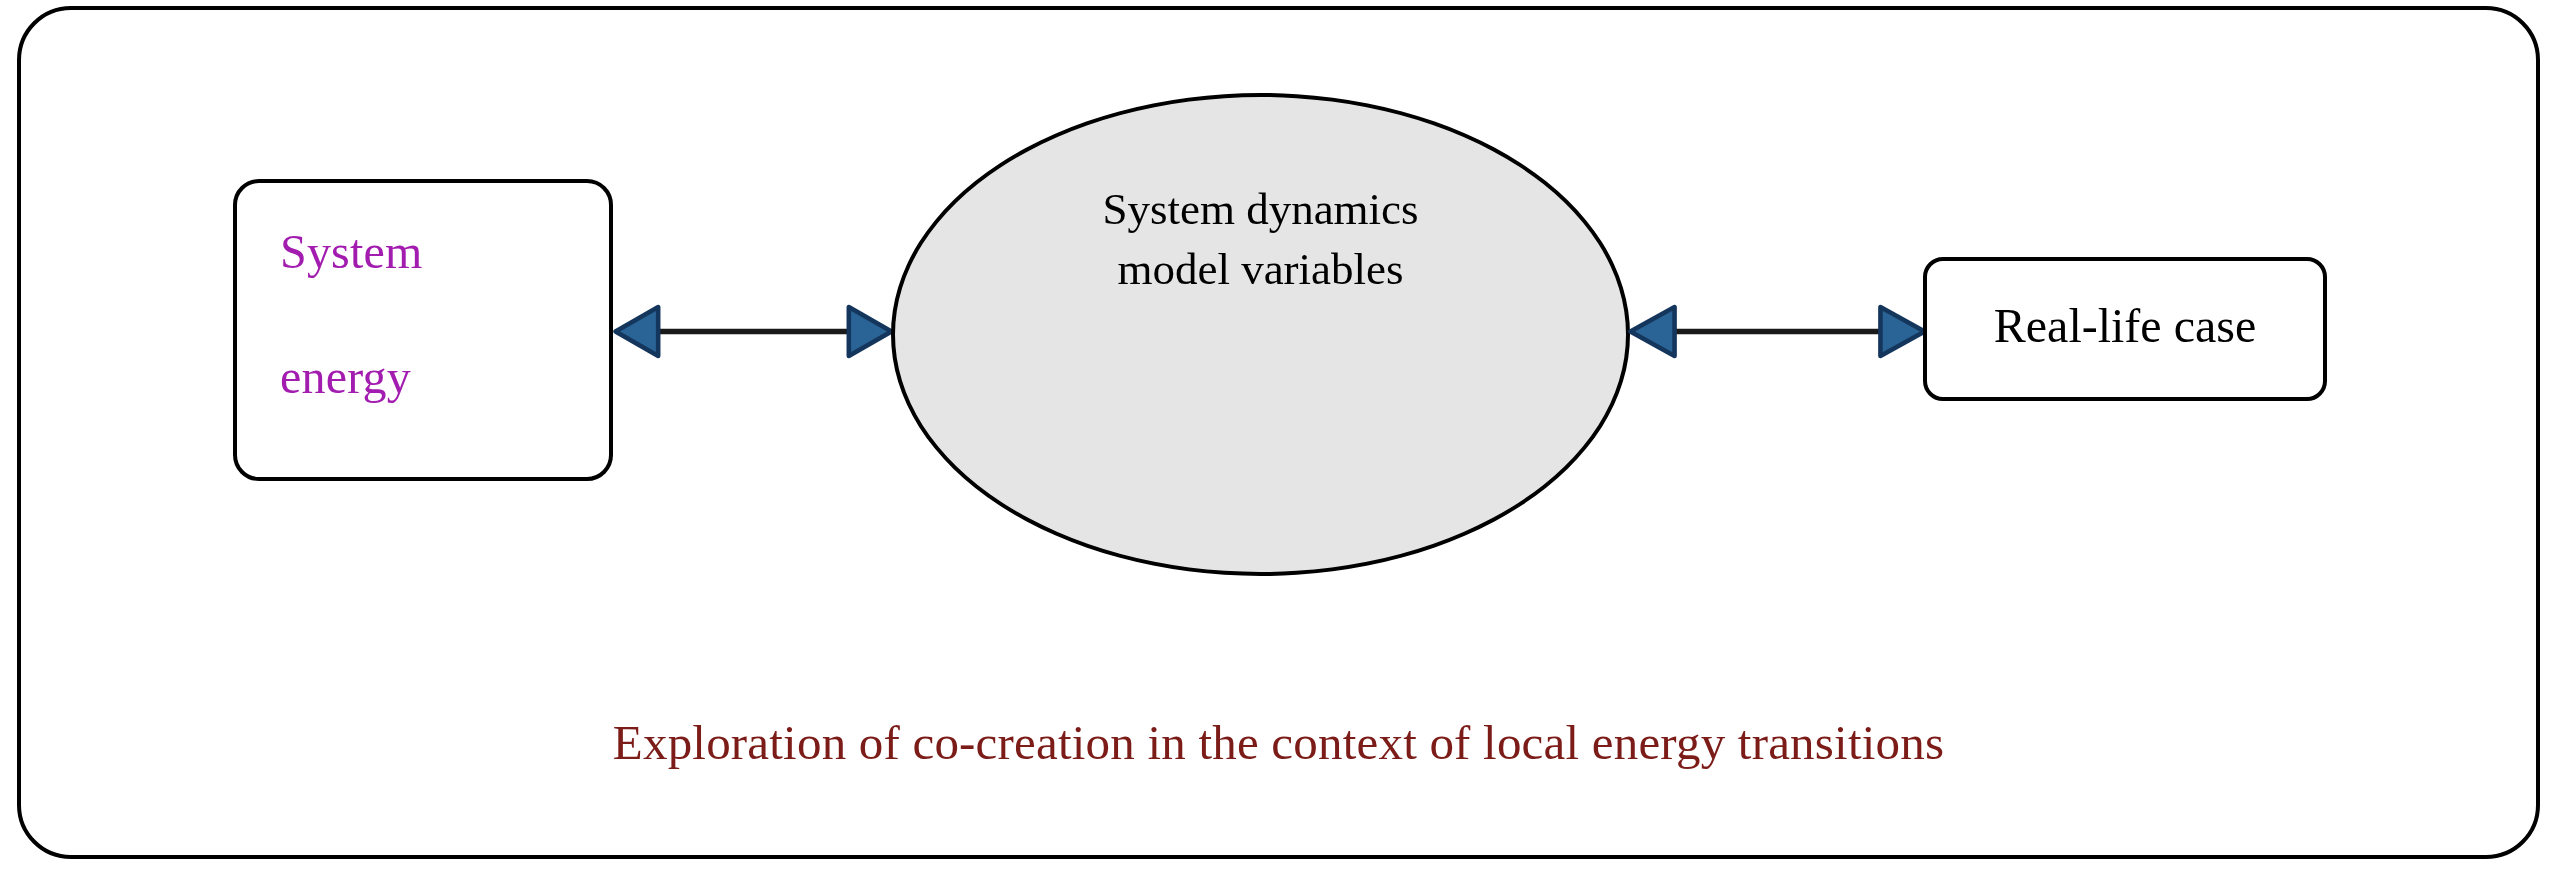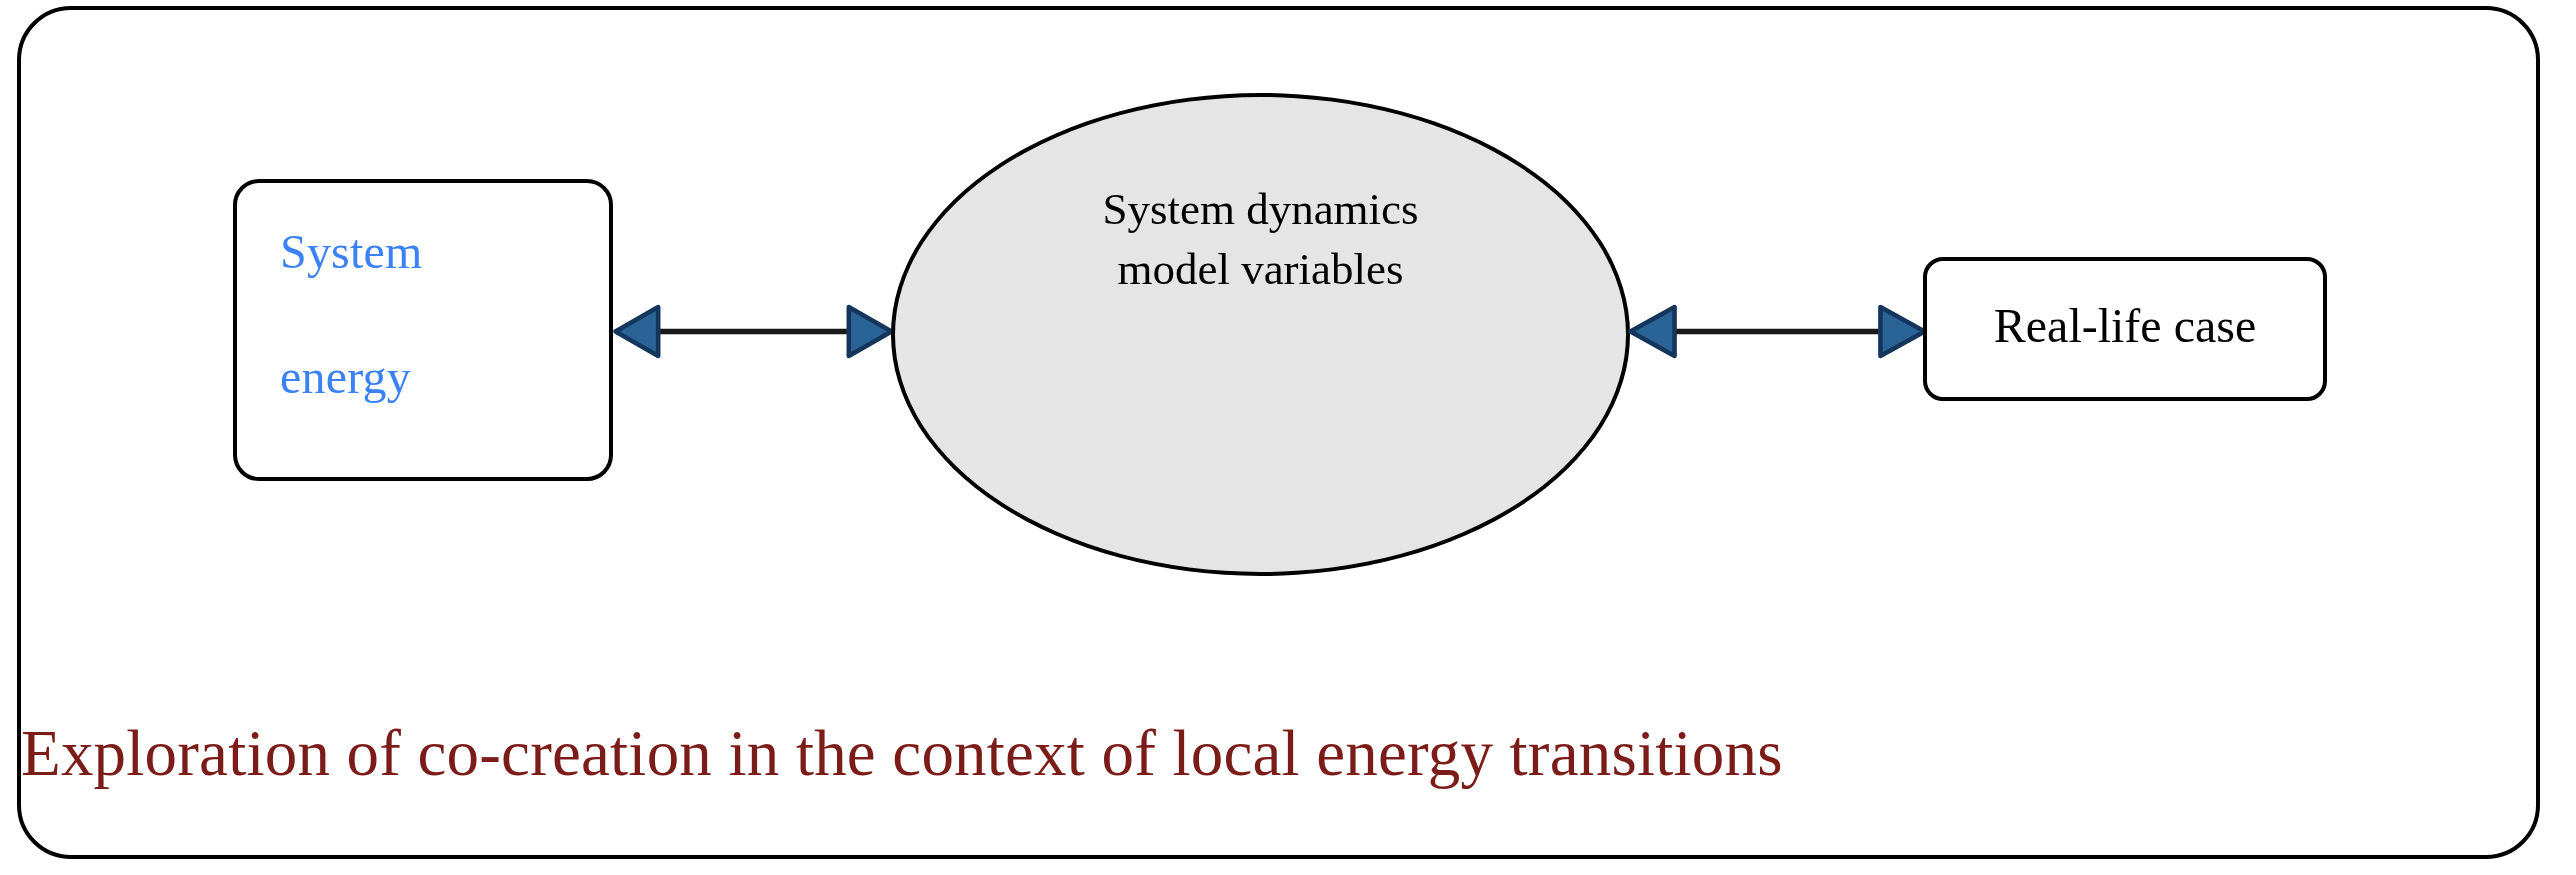--- a/index.html
+++ b/index.html
@@ -50,21 +50,21 @@
     border-radius: 26px;
   }
   #sd-model-box .node-text {
     position: absolute;
     left: 43px;
     top: 38px;
     right: 18.4px;
     text-align: left;
     font-size: 48px;
     line-height: 1.30;
-    color: #3b82f6;
+    color: #a21caf;
     letter-spacing: 0.2px;
   }
 
   
   #real-case-box {
     left: 1902px;
     top: 247px;
     width: 404px;
     height: 144px;
     border-radius: 20px;
@@ -110,22 +110,22 @@
   }
   #arrow-left  { left: 592px;  top: 291px; }
   #arrow-right { left: 1607px; top: 291px; }
 
   
   #caption {
     position: absolute;
     left: 0;
     right: 0;
     top: 704px;
-    text-align: left;
-    font-size: 65px;
+    text-align: center;
+    font-size: 49px;
     line-height: 1.2;
     color: #7c1c18;
     letter-spacing: 0.2px;
   }
 </style>
 </head>
 <body>
 
 <div id="diagram-root">
 

